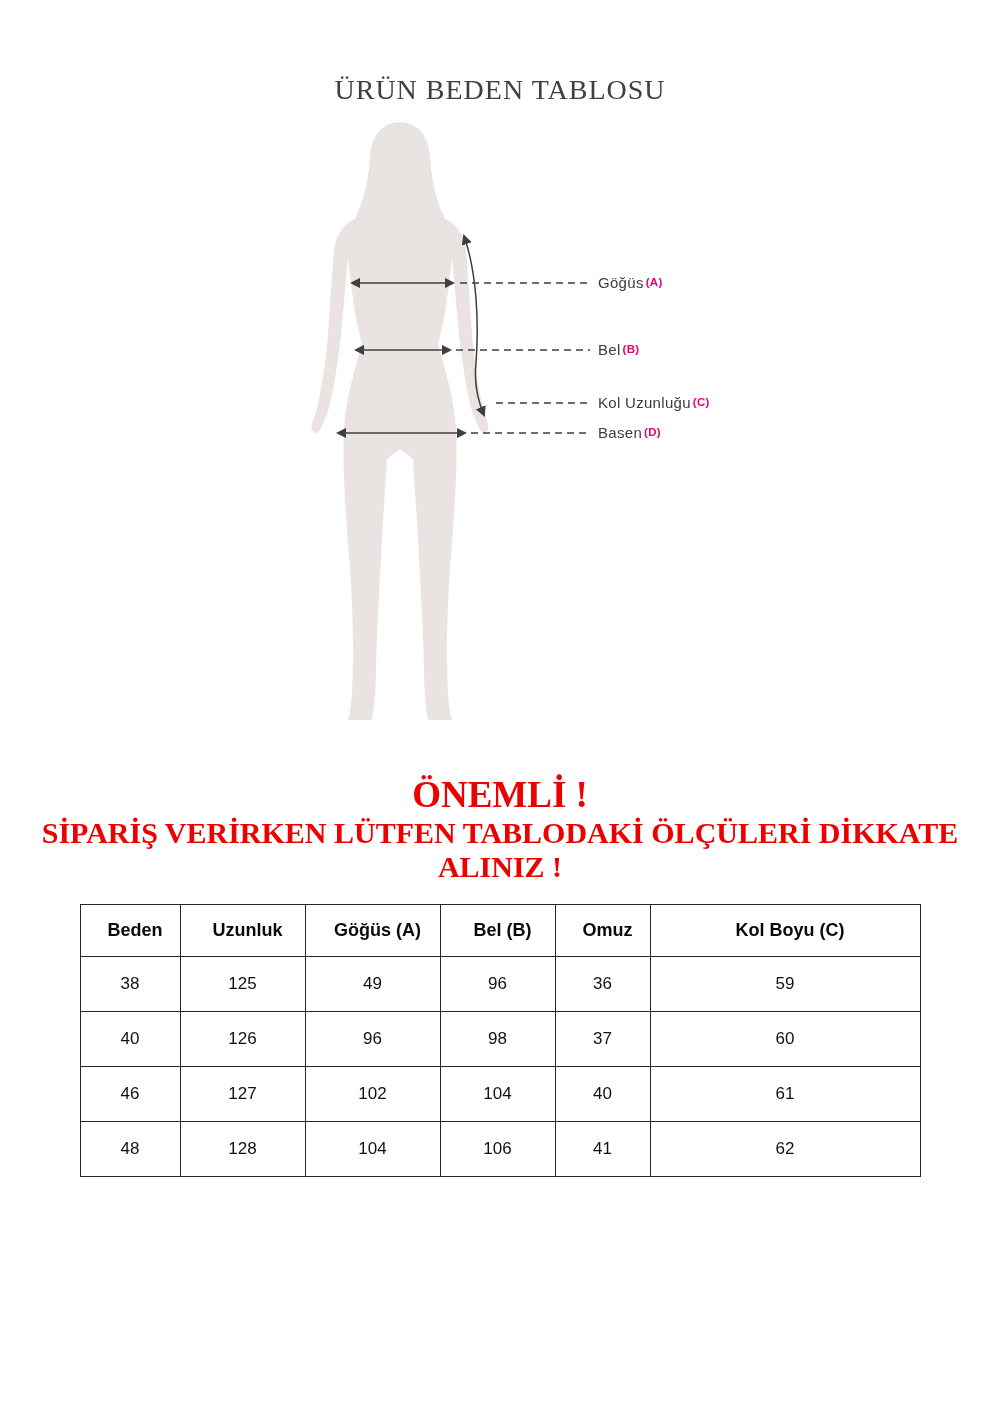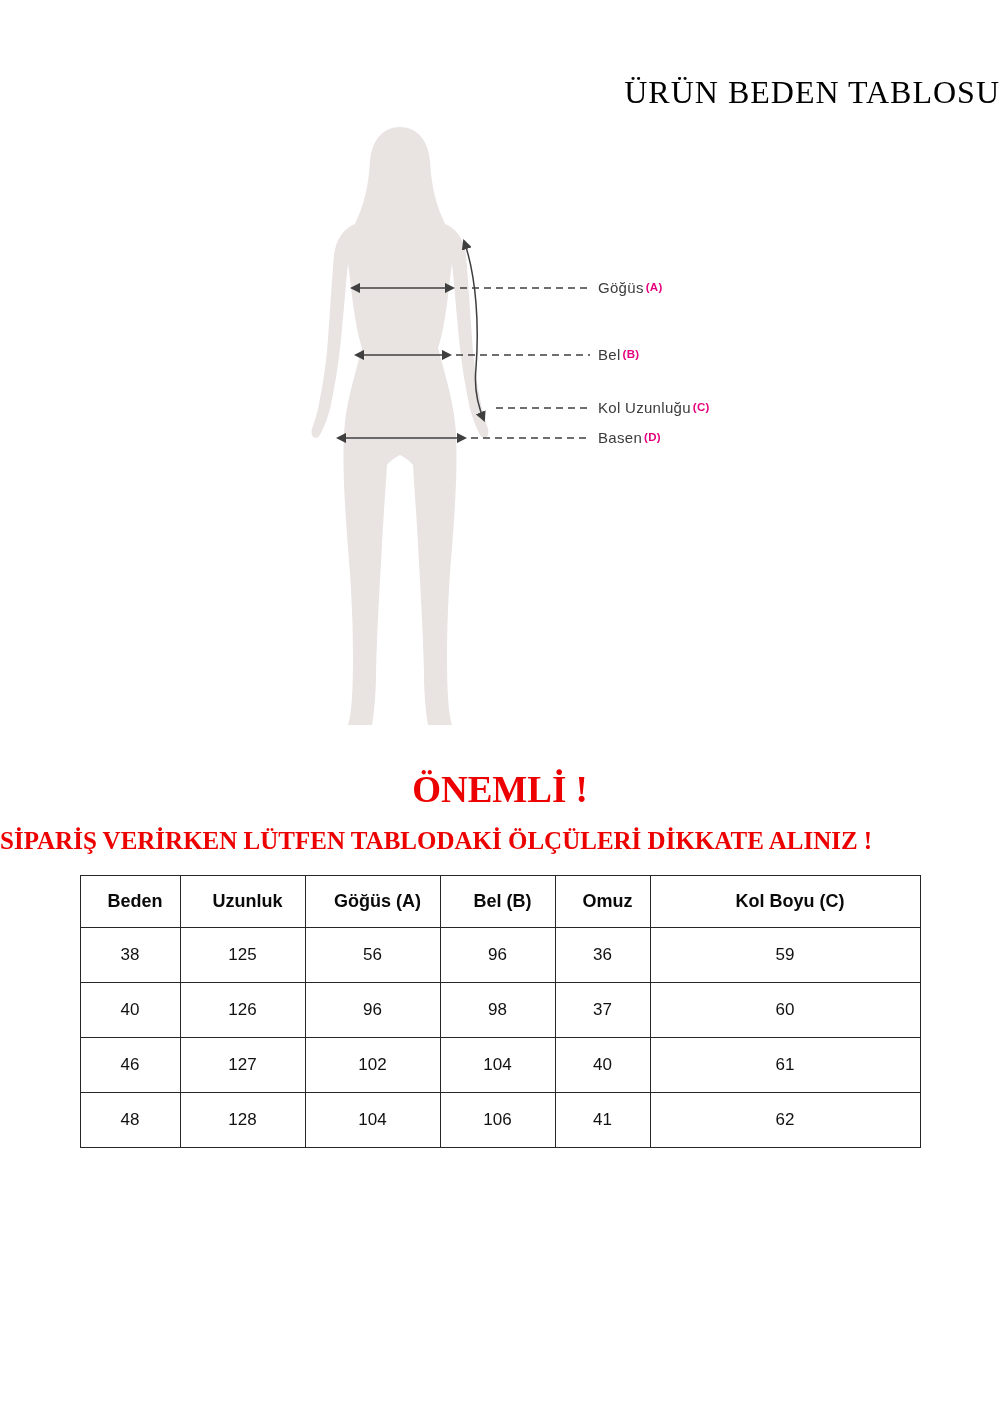--- a/index.html
+++ b/index.html
@@ -11,26 +11,26 @@
   *{box-sizing:border-box;}
   html,body{margin:0;padding:0;}
   body{
     width:1000px;height:1414px;background:#ffffff;
     font-family:"Liberation Sans", sans-serif;color:#111;
   }
   .page{width:1000px;height:1414px;position:relative;overflow:hidden;}
 
   .title{
     margin:74px 0 0 0;
-    text-align:right;
+    text-align:center;
     font-family:"Liberation Serif", serif;
     font-weight:400;
-    font-size:32px;
+    font-size:28px;
     letter-spacing:1px;
-    color:#000000;
+    color:#404040;
   }
 
   
   .illustration{
     position:relative;
     width:470px;height:610px;
     margin:12px 0 0 280px;
   }
   .illustration svg{position:absolute;top:0;left:0;}
   .m-label{
@@ -53,33 +53,33 @@
   .lbl-arm{top:276px;text-align:center;}
   .lbl-hips{top:306px;}
 
   .sil{fill:var(--silhouette);stroke:none;}
   .measure-line{stroke:var(--diagram-ink);stroke-width:1.5;fill:none;}
   .dash-line{stroke:var(--diagram-ink);stroke-width:1.4;fill:none;stroke-dasharray:7 5;}
   #arr path{fill:var(--diagram-ink);}
 
   
   .warn-head{
-    margin-top:35px;
+    margin-top:45px;
     text-align:center;
     font-family:"Liberation Serif", serif;
     font-weight:700;
     font-size:37px;
     color:var(--warning-red);
   }
   .warn-sub{
-    margin-top:16px;
-    text-align:left;
+    margin-top:0;
+    text-align:center;
     font-family:"Liberation Serif", serif;
     font-weight:700;
-    font-size:25px;
+    font-size:30px;
     color:var(--warning-red);
   }
 
   
   table.size-table{
     width:840px;
     margin:20px auto 0 auto;
     border-collapse:collapse;
     table-layout:fixed;
   }
@@ -205,21 +205,21 @@
           <th>Göğüs (A)</th>
           <th>Bel (B)</th>
           <th>Omuz</th>
           <th>Kol Boyu (C)</th>
         </tr>
       </thead>
       <tbody>
         <tr>
           <td>38</td>
           <td>125</td>
-          <td>56</td>
+          <td>49</td>
           <td>96</td>
           <td>36</td>
           <td>59</td>
         </tr>
         <tr>
           <td>40</td>
           <td>126</td>
           <td>96</td>
           <td>98</td>
           <td>37</td>

